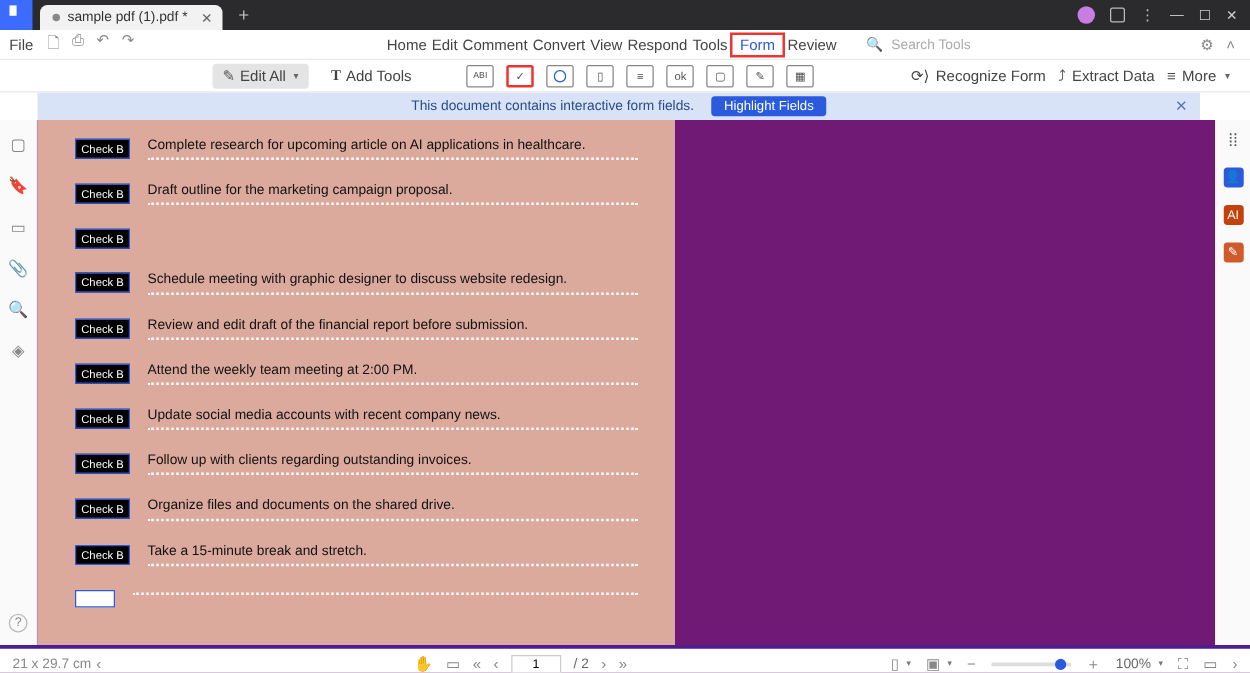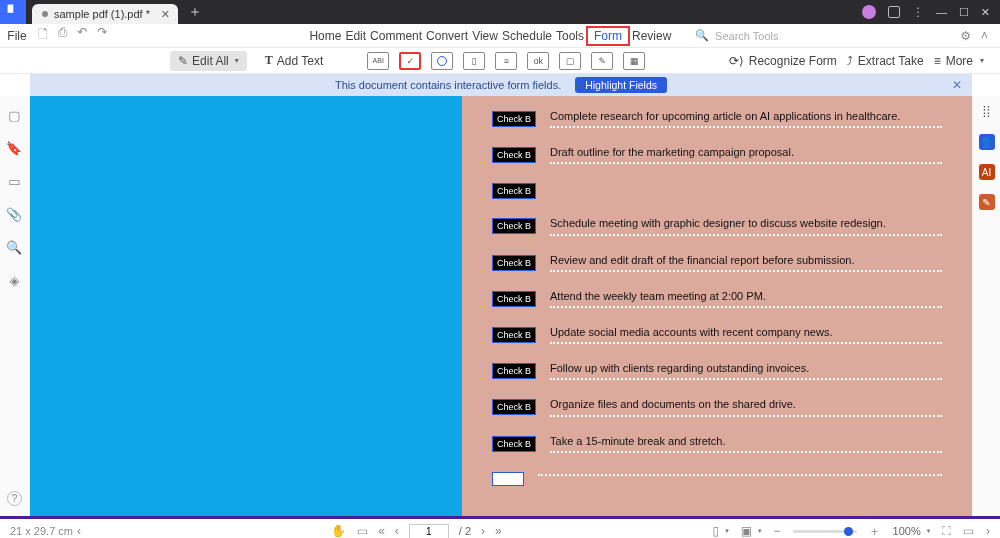--- a/index.html
+++ b/index.html
@@ -38,29 +38,29 @@
 .toolbar .pen { color: #555; font-size: 12px; }
 .toolbar .car { font-size: 8px; color: #666; margin-left: 2px; }
 .toolbar .iconbox { width: 22px; height: 18px; border: 1px solid #888; border-radius: 2px; display: flex; align-items: center; justify-content: center; font-size: 9px; color: #555; }
 .toolbar .iconbox.hl { border: 2px solid #e33; }
 .toolbar .iconbox.radio::after { content: ""; width: 8px; height: 8px; border-radius: 50%; border: 1.5px solid #2a5bdc; display: inline-block; }
 .toolbar .iconbox.radio::before { content: ""; }
 .toolbar .spacer { flex: 1; }
 .toolbar .rbtn { display: flex; align-items: center; gap: 5px; color: #444; }
 
 
-.noticebar { height: 22px; background: #d9e3f8; display: flex; align-items: center; justify-content: center; font-size: 11px; color: #2a4a8a; position: relative; margin-left: 30px; margin-right: 28px; }
+.noticebar { height: 22px; background: #d9e3f8; display: flex; align-items: center; justify-content: center; font-size: 11px; color: #2a4a8a; position: relative; margin-left: 30px; margin-right: 40px; }
 .noticebar .hl { background: #2a5bdc; color: #fff; padding: 2px 10px; border-radius: 3px; margin-left: 14px; font-size: 10.5px; }
 .noticebar .x { position: absolute; right: 10px; color: #5a76b5; font-size: 12px; }
 
 
 .workspace { display: flex; height: calc(538px - 24px - 24px - 26px - 22px - 22px); }
 .leftbar { width: 30px; background: #fafafa; border-right: 1px solid #eee; display: flex; flex-direction: column; align-items: center; padding-top: 12px; gap: 18px; color: #888; font-size: 13px; }
 .leftbar .help { margin-top: auto; margin-bottom: 10px; border: 1px solid #bbb; border-radius: 50%; width: 15px; height: 15px; font-size: 10px; display: flex; align-items: center; justify-content: center; }
-.canvas-wrap { flex: 1; background: #0ea5e9; display: flex; justify-content: flex-end; overflow: hidden; position: relative; }
+.canvas-wrap { flex: 1; background: #701a75; display: flex; justify-content: flex-start; overflow: hidden; position: relative; }
 .page { width: 510px; background: #dcaa9d; margin-top: 0; padding: 14px 30px 0 30px; position: relative; }
 .row { display: flex; align-items: flex-start; margin-bottom: 18px; }
 .chk { background: #000; color: #fff; font-size: 9px; padding: 2px 4px; border: 1px solid #2a5bdc; white-space: nowrap; margin-top: 1px; }
 .chk.empty { background: #fff; width: 32px; height: 14px; }
 .linewrap { flex: 1; margin-left: 14px; position: relative; }
 .linewrap .txt { font-size: 11px; color: #111; line-height: 1.2; }
 .linewrap::after { content: ""; display: block; border-bottom: 2px dotted #fff; margin-top: 3px; }
 .rightbar { width: 28px; background: #fafafa; border-left: 1px solid #eee; display: flex; flex-direction: column; align-items: center; padding-top: 8px; gap: 14px; }
 .rightbar .equal { font-size: 14px; color: #555; }
 .rightbar .badge { width: 16px; height: 16px; border-radius: 3px; display: flex; align-items: center; justify-content: center; font-size: 10px; color: #fff; }
@@ -109,21 +109,21 @@
     <span>⎙</span>
     <span>↶</span>
     <span>↷</span>
   </div>
   <div class="tabs">
     <span class="mitem">Home</span>
     <span class="mitem">Edit</span>
     <span class="mitem">Comment</span>
     <span class="mitem">Convert</span>
     <span class="mitem">View</span>
-    <span class="mitem">Schedule</span>
+    <span class="mitem">Respond</span>
     <span class="mitem">Tools</span>
     <span class="mitem active">Form</span>
     <span class="mitem">Review</span>
   </div>
   <div class="search">
     <span class="sicon">🔍</span>
     <span>Search Tools</span>
   </div>
   <div class="right">
     <span>⚙</span>
@@ -132,40 +132,40 @@
 </div>
 
 <div class="toolbar">
   <div class="btn edit">
     <span class="pen">✎</span>
     <span>Edit All</span>
     <span class="car">▾</span>
   </div>
   <div class="btn">
     <span style="font-family:serif;font-weight:bold">T</span>
-    <span>Add Text</span>
+    <span>Add Tools</span>
   </div>
   <div style="width:16px"></div>
   <span class="iconbox" style="font-size:7px;letter-spacing:0">ABI</span>
   <span class="iconbox hl">✓</span>
   <span class="iconbox radio"></span>
   <span class="iconbox">▯</span>
   <span class="iconbox">≡</span>
   <span class="iconbox">ok</span>
   <span class="iconbox">▢</span>
   <span class="iconbox">✎</span>
   <span class="iconbox">▦</span>
   <div class="spacer"></div>
   <div class="rbtn">
     <span>⟳⟩</span>
     <span>Recognize Form</span>
   </div>
   <div class="rbtn">
     <span>⤴</span>
-    <span>Extract Take</span>
+    <span>Extract Data</span>
   </div>
   <div class="rbtn">
     <span>≡</span>
     <span>More</span>
     <span class="car">▾</span>
   </div>
   <div style="width:6px"></div>
 </div>
 
 <div class="noticebar">

